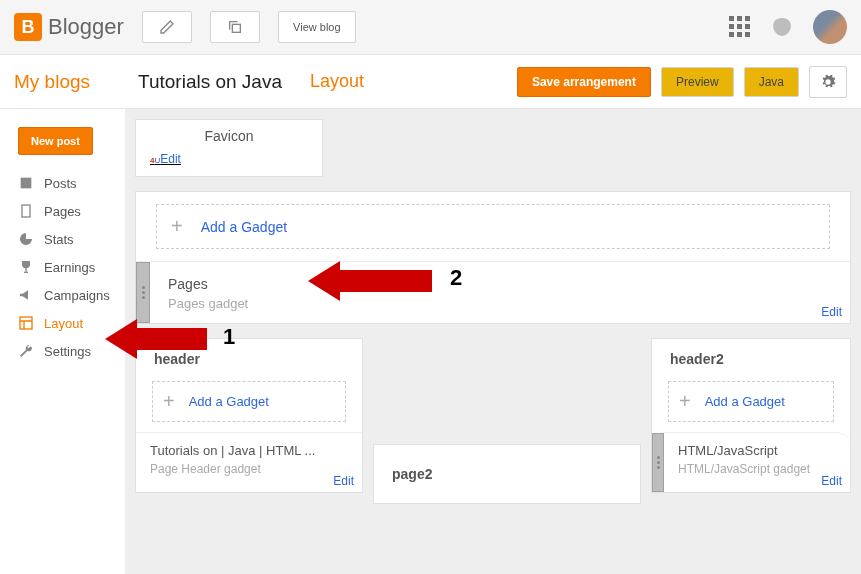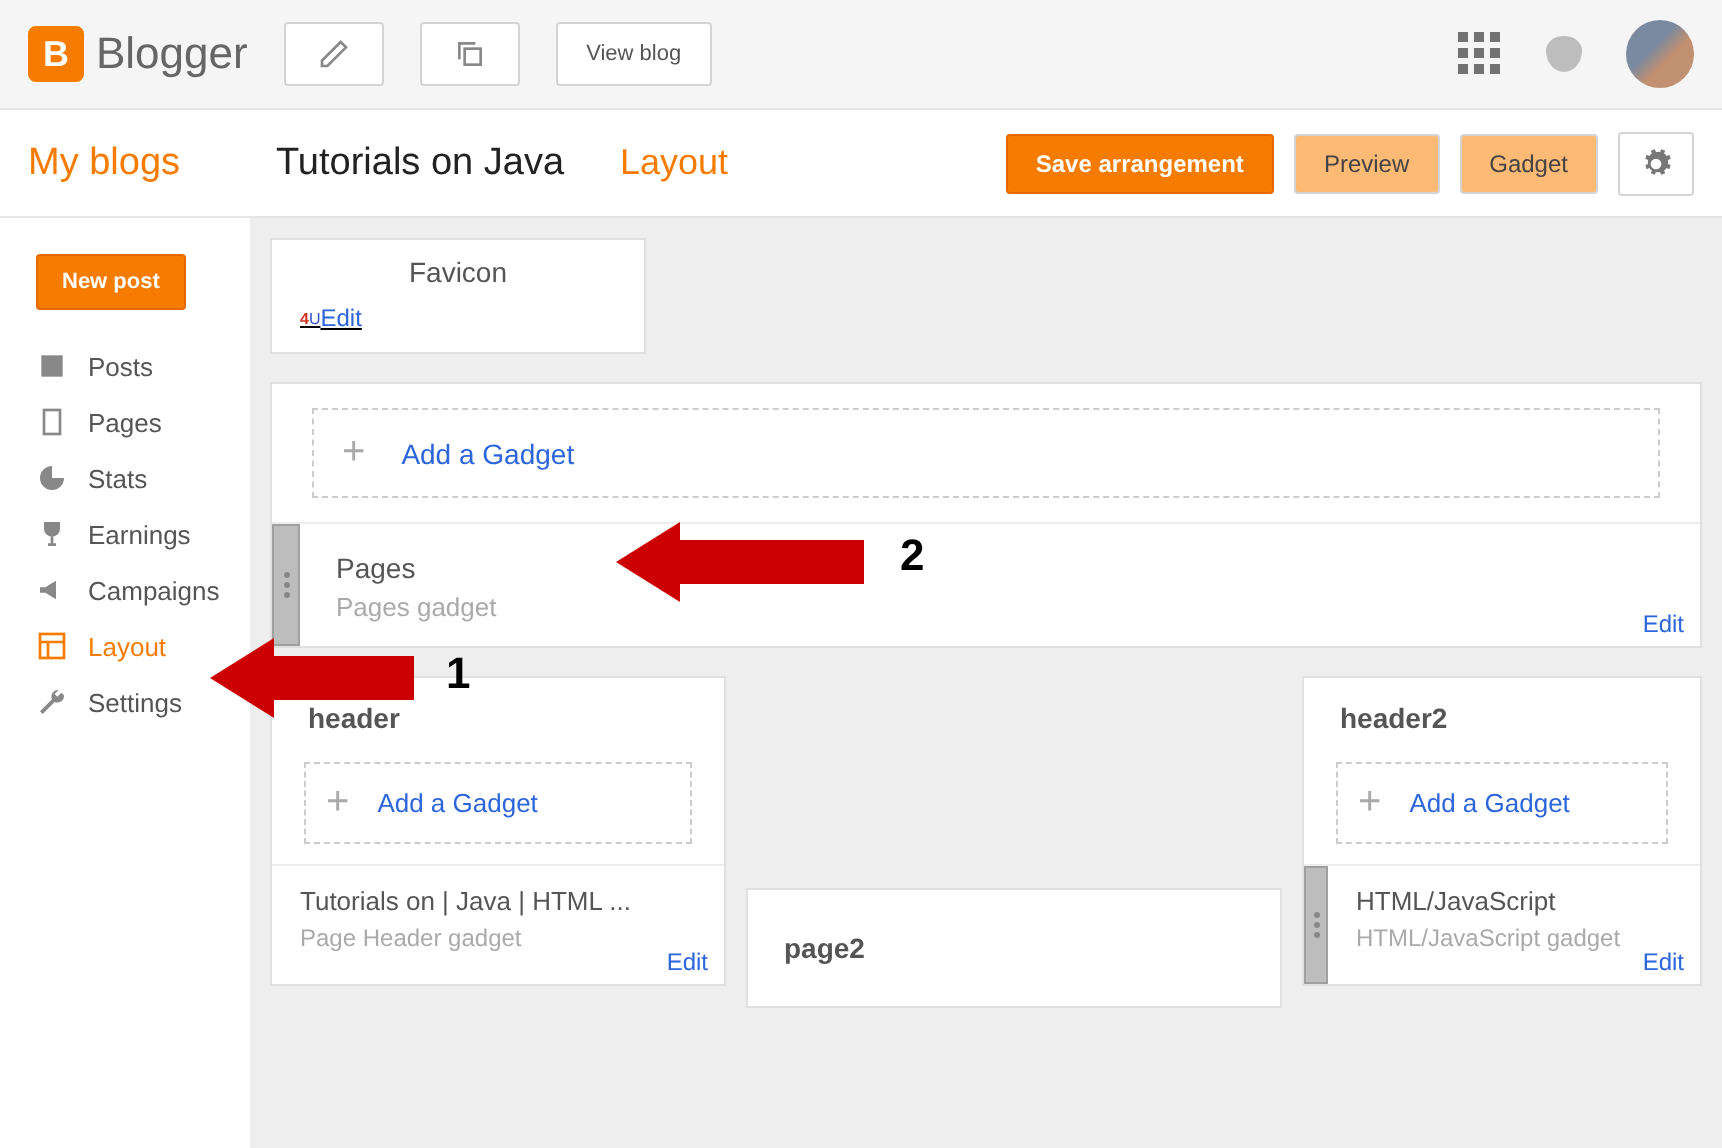--- a/index.html
+++ b/index.html
@@ -18,21 +18,21 @@
 .bell { width: 18px; height: 18px; background: #bdbdbd; border-radius: 50% 50% 50% 50% / 40% 40% 60% 60%; margin-right: 22px; cursor: pointer; }
 .avatar { width: 34px; height: 34px; border-radius: 50%; background: linear-gradient(135deg,#7a8aa0 40%,#c09070 60%); cursor: pointer; }
 
 
 .subhdr { height: 54px; border-bottom: 1px solid #e5e5e5; display: flex; align-items: center; padding: 0 14px; }
 .myblogs { color: #f57c00; font-size: 19px; margin-right: 48px; }
 .blog-title { color: #222; font-size: 19px; margin-right: 28px; }
 .section-label { color: #f57c00; font-size: 18px; }
 .sub-spacer { flex: 1; }
 .btn-primary { background: #f57c00; color: #fff; border: 1px solid #e56800; padding: 7px 14px; font-size: 12px; font-weight: bold; border-radius: 2px; cursor: pointer; }
-.btn-sec { background: #fdba74; color: #444; border: 1px solid #d4d4d4; padding: 7px 14px; font-size: 12px; border-radius: 2px; margin-left: 10px; cursor: pointer; }
+.btn-sec { background: #eab308; color: #444; border: 1px solid #d4d4d4; padding: 7px 14px; font-size: 12px; border-radius: 2px; margin-left: 10px; cursor: pointer; }
 .btn-gear { width: 38px; height: 32px; background: #fff; border: 1px solid #d4d4d4; border-radius: 2px; margin-left: 10px; display: flex; align-items: center; justify-content: center; cursor: pointer; }
 
 
 .body { display: flex; height: calc(574px - 109px); }
 .sidebar { width: 125px; padding: 18px 0 0 0; }
 .new-post { background: #f57c00; color: #fff; font-size: 11px; font-weight: bold; padding: 7px 12px; border-radius: 2px; border: 1px solid #e56800; margin: 0 0 14px 18px; cursor: pointer; display: inline-block; }
 .side-item { display: flex; align-items: center; gap: 10px; padding: 6px 0 6px 18px; font-size: 13px; color: #555; cursor: pointer; }
 .side-item.active { color: #f57c00; }
 .side-icon { width: 16px; height: 16px; color: #888; display: flex; align-items: center; justify-content: center; flex-shrink: 0; }
 .side-item.active .side-icon { color: #f57c00; }
@@ -73,21 +73,21 @@
 .col3 { width: 200px; }
 .col-title { padding: 12px 18px 4px; font-size: 14px; color: #555; font-weight: bold; }
 .col .add-gadget-box { margin: 10px 16px; padding: 8px 10px; gap: 14px; }
 .col .add-gadget-text { font-size: 13px; }
 
 .gadget-card { margin: 8px 0 0 0; border-top: 1px solid #eee; position: relative; }
 .gadget-card .gadget-body { padding: 10px 14px 16px; }
 .gadget-card .gadget-name { font-size: 13px; color: #555; }
 .gadget-card .gadget-desc { font-size: 12px; }
 
-.col3 .gadget-card { display: flex; }
+.col3 .gadget-card { display: flex; border-radius: 14px; }
 .col3 .drag-handle { width: 12px; }
 
 
 .arrow { position: absolute; z-index: 50; pointer-events: none; }
 .arrow-body { background: #c00; height: 22px; position: relative; }
 .arrow-head-l { width: 0; height: 0; border-top: 20px solid transparent; border-bottom: 20px solid transparent; border-right: 32px solid #c00; position: absolute; left: -32px; top: -9px; }
 .arrow-num { position: absolute; font-size: 22px; font-weight: bold; color: #000; }
 
 .page2-label { padding: 21px 18px; font-size: 14px; color: #555; font-weight: bold; }
 </style>
@@ -127,21 +127,21 @@
   <div class="avatar"></div>
 </div>
 
 <div class="subhdr">
   <span class="myblogs">My blogs</span>
   <span class="blog-title">Tutorials on  Java</span>
   <span class="section-label">Layout</span>
   <div class="sub-spacer"></div>
   <button class="btn-primary">Save arrangement</button>
   <button class="btn-sec">Preview</button>
-  <button class="btn-sec">Gadget</button>
+  <button class="btn-sec">Java</button>
   <div class="btn-gear">
     <svg width="16" height="16" viewBox="0 0 24 24" fill="#777">
         <path d="M12 8a4 4 0 100 8 4 4 0 000-8zm9 4l2 1-1 3-2-1a9 9 0 01-2 2l1 2-3 1-1-2a9 9 0 01-3 0l-1 2-3-1 1-2a9 9 0 01-2-2l-2 1-1-3 2-1a9 9 0 010-3l-2-1 1-3 2 1a9 9 0 012-2l-1-2 3-1 1 2a9 9 0 013 0l1-2 3 1-1 2a9 9 0 012 2l2-1 1 3-2 1a9 9 0 010 3z"></path>
       </svg>
   </div>
 </div>
 
 <div class="body">
 
   <div class="sidebar">

